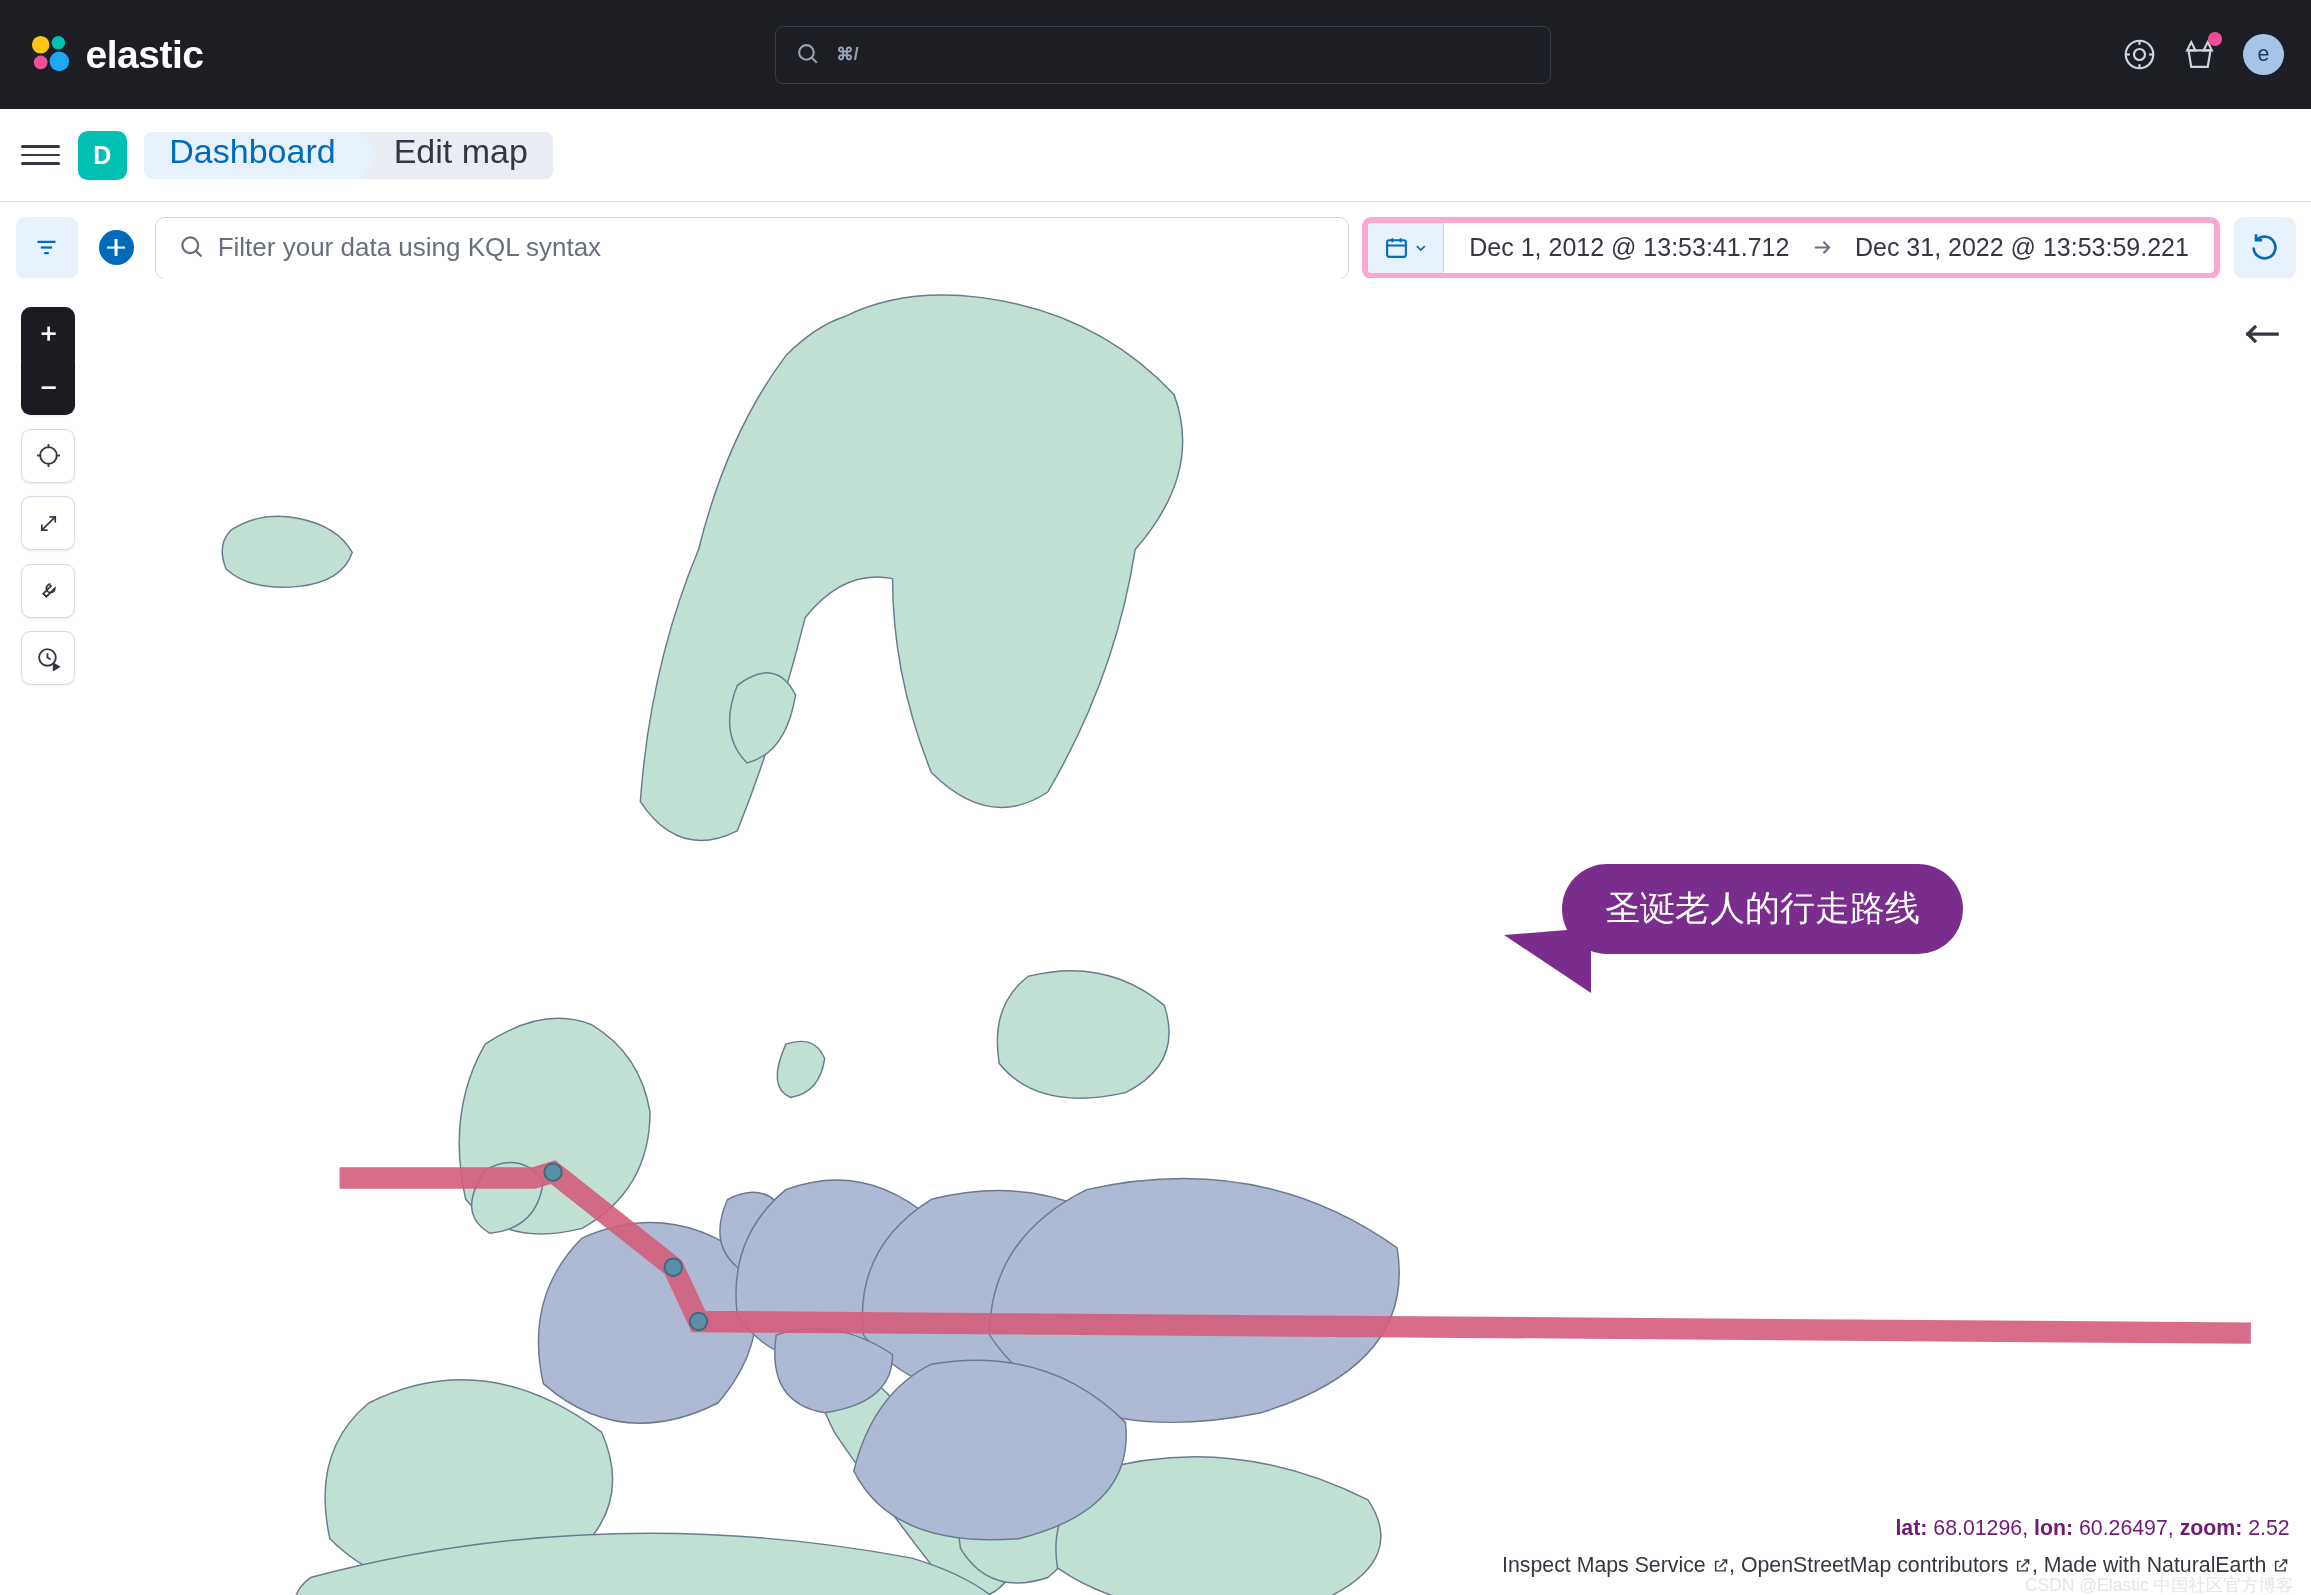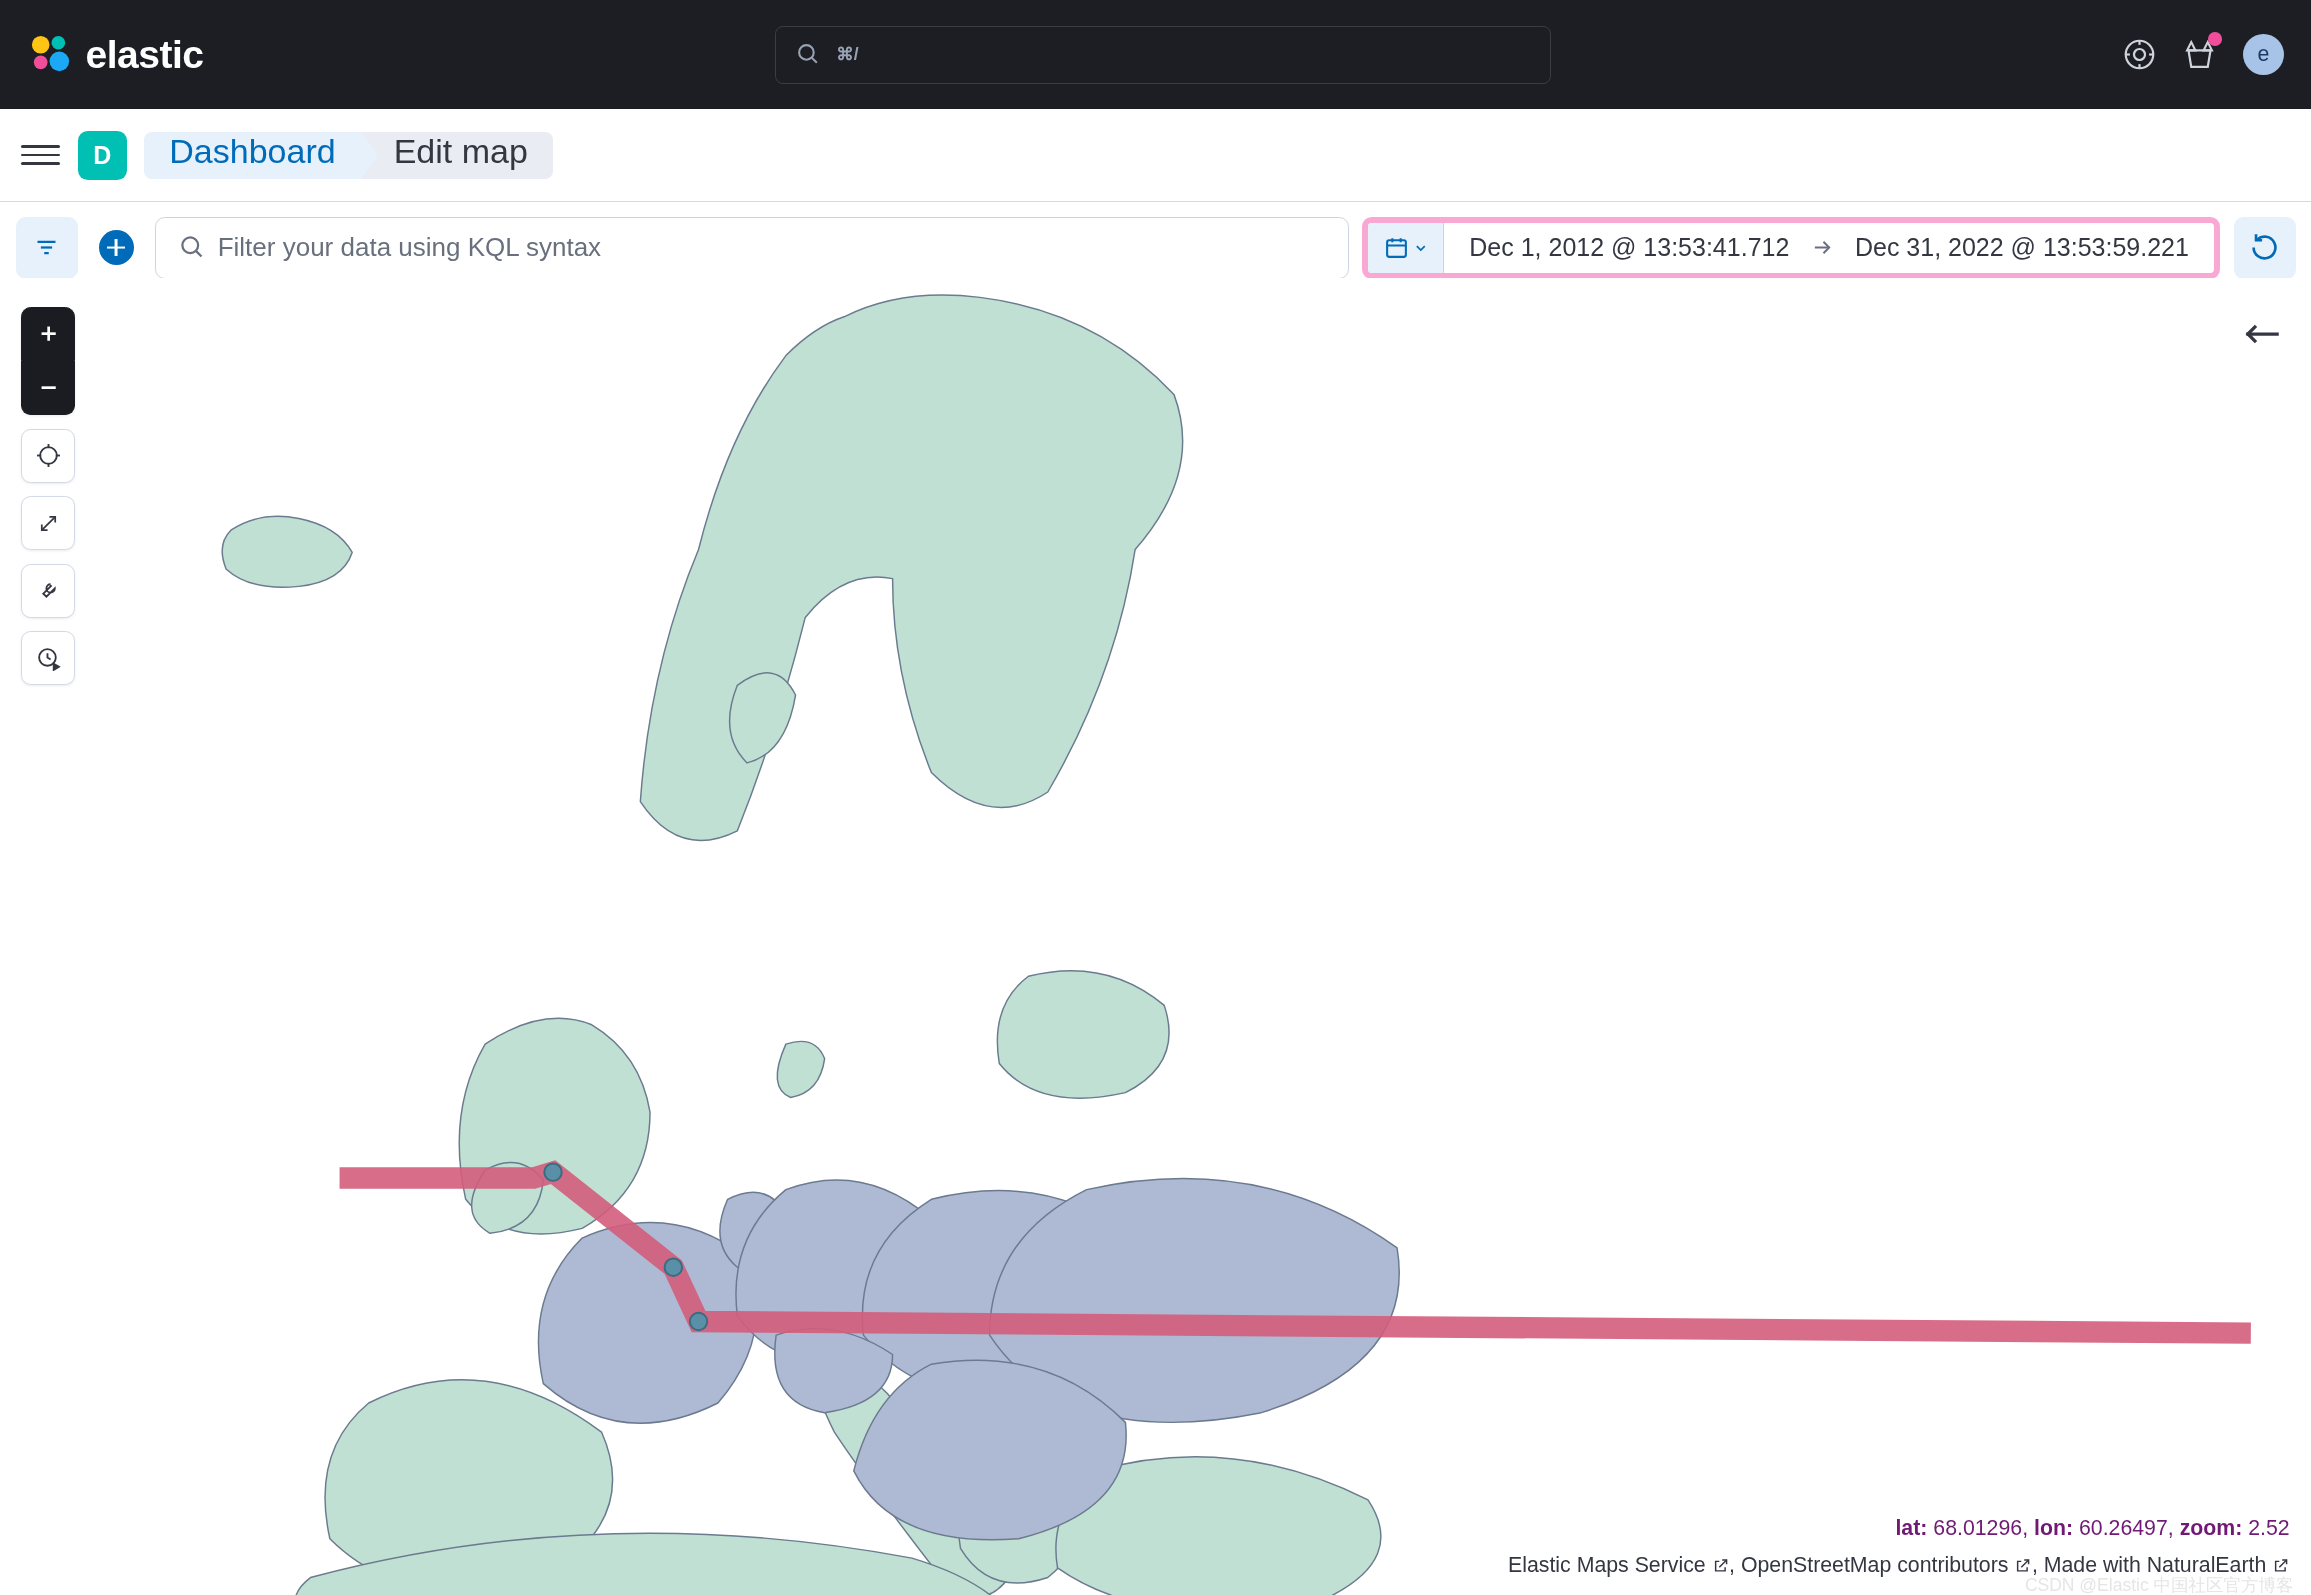--- a/index.html
+++ b/index.html
@@ -280,27 +280,31 @@
     </div>
   </div>
 
   <div class="layers-toggle">
     <svg viewBox="0 0 24 16" fill="none" stroke="#343741" stroke-width="2">
         <line x1="2" y1="8" x2="22" y2="8"></line>
         <polyline points="8 3 3 8 8 13"></polyline>
       </svg>
   </div>
 
+  <div class="callout">
+    <div class="bubble-tail"></div>
+    <div class="bubble">圣诞老人的行走路线</div>
+  </div>
 
   <div class="coord-label">
     <b>lat:</b> <span>68.01296</span>, <b>lon:</b> <span>60.26497</span>, <b>zoom:</b> <span>2.52</span>
   </div>
 
   <div class="attrib">
-    <span>Elastic Maps Service</span>
+    <span>Inspect Maps Service</span>
     <svg class="ext-ico" viewBox="0 0 24 24" fill="none" stroke="#343741" stroke-width="2">
         <path d="M14 4h6v6"></path>
         <path d="M20 4 L10 14"></path>
         <path d="M18 14v5H5V6h5"></path>
       </svg><span>, </span><span>OpenStreetMap contributors</span>
     <svg class="ext-ico" viewBox="0 0 24 24" fill="none" stroke="#343741" stroke-width="2">
         <path d="M14 4h6v6"></path>
         <path d="M20 4 L10 14"></path>
         <path d="M18 14v5H5V6h5"></path>
       </svg><span>, </span><span>Made with NaturalEarth</span>

